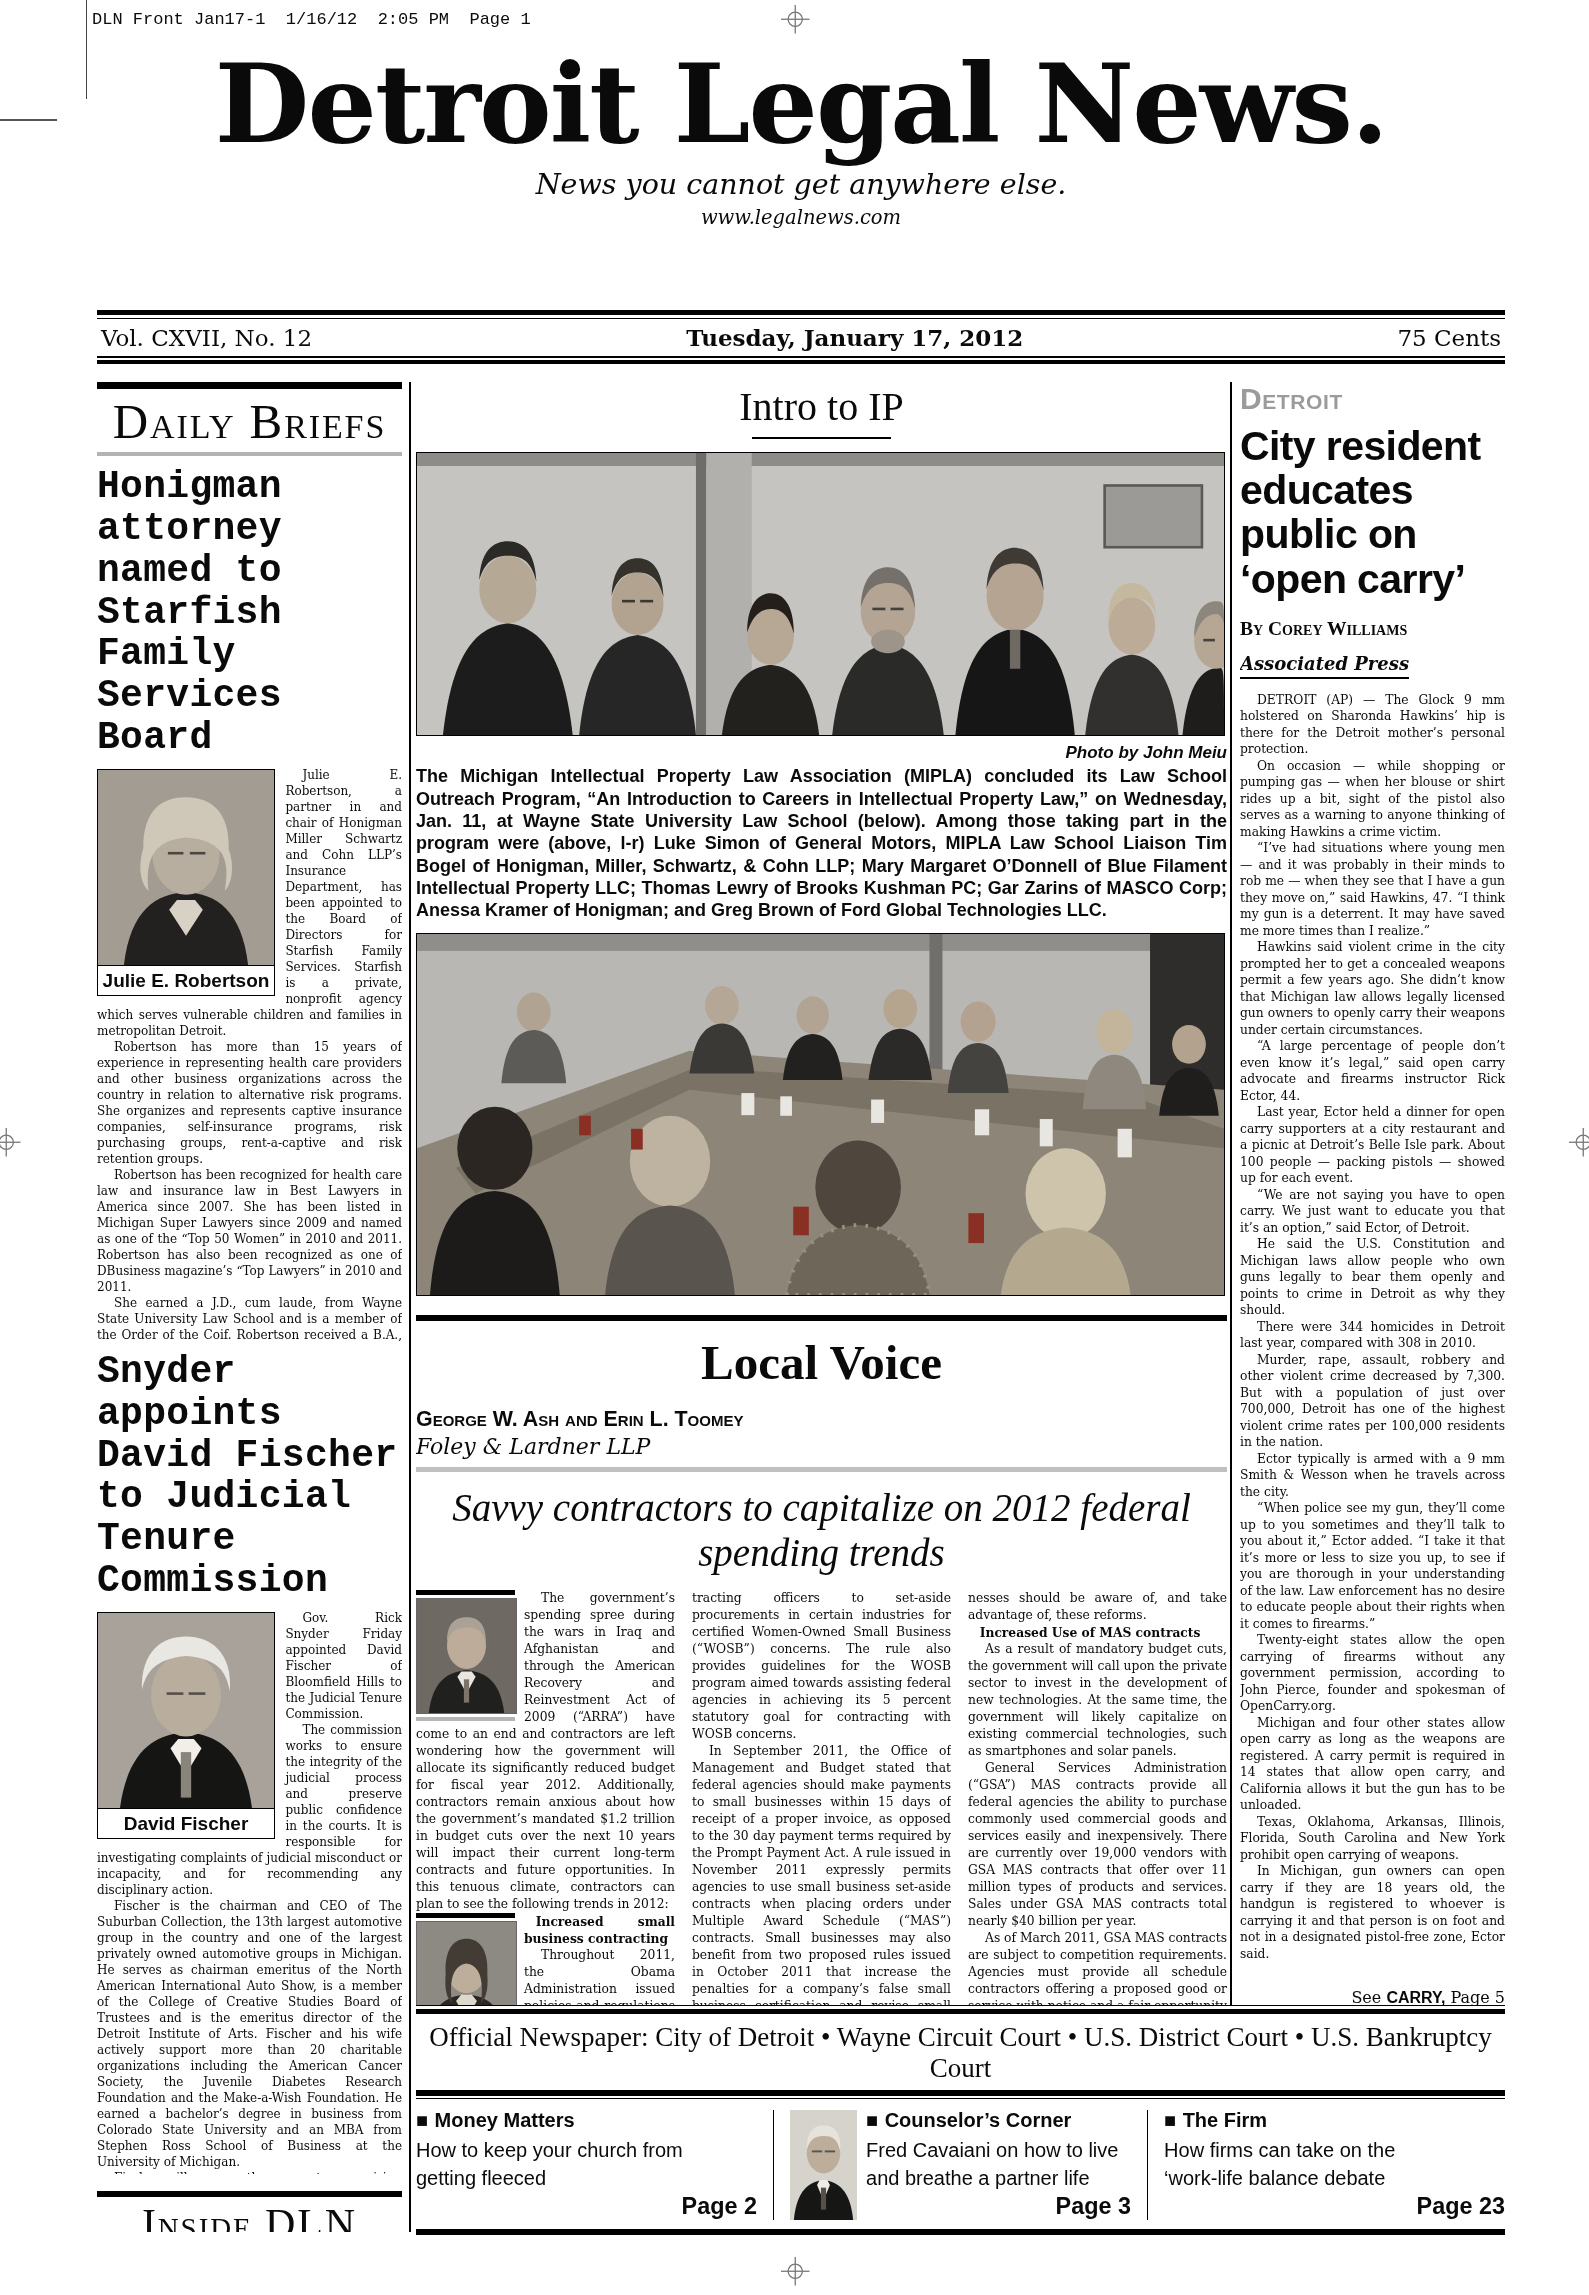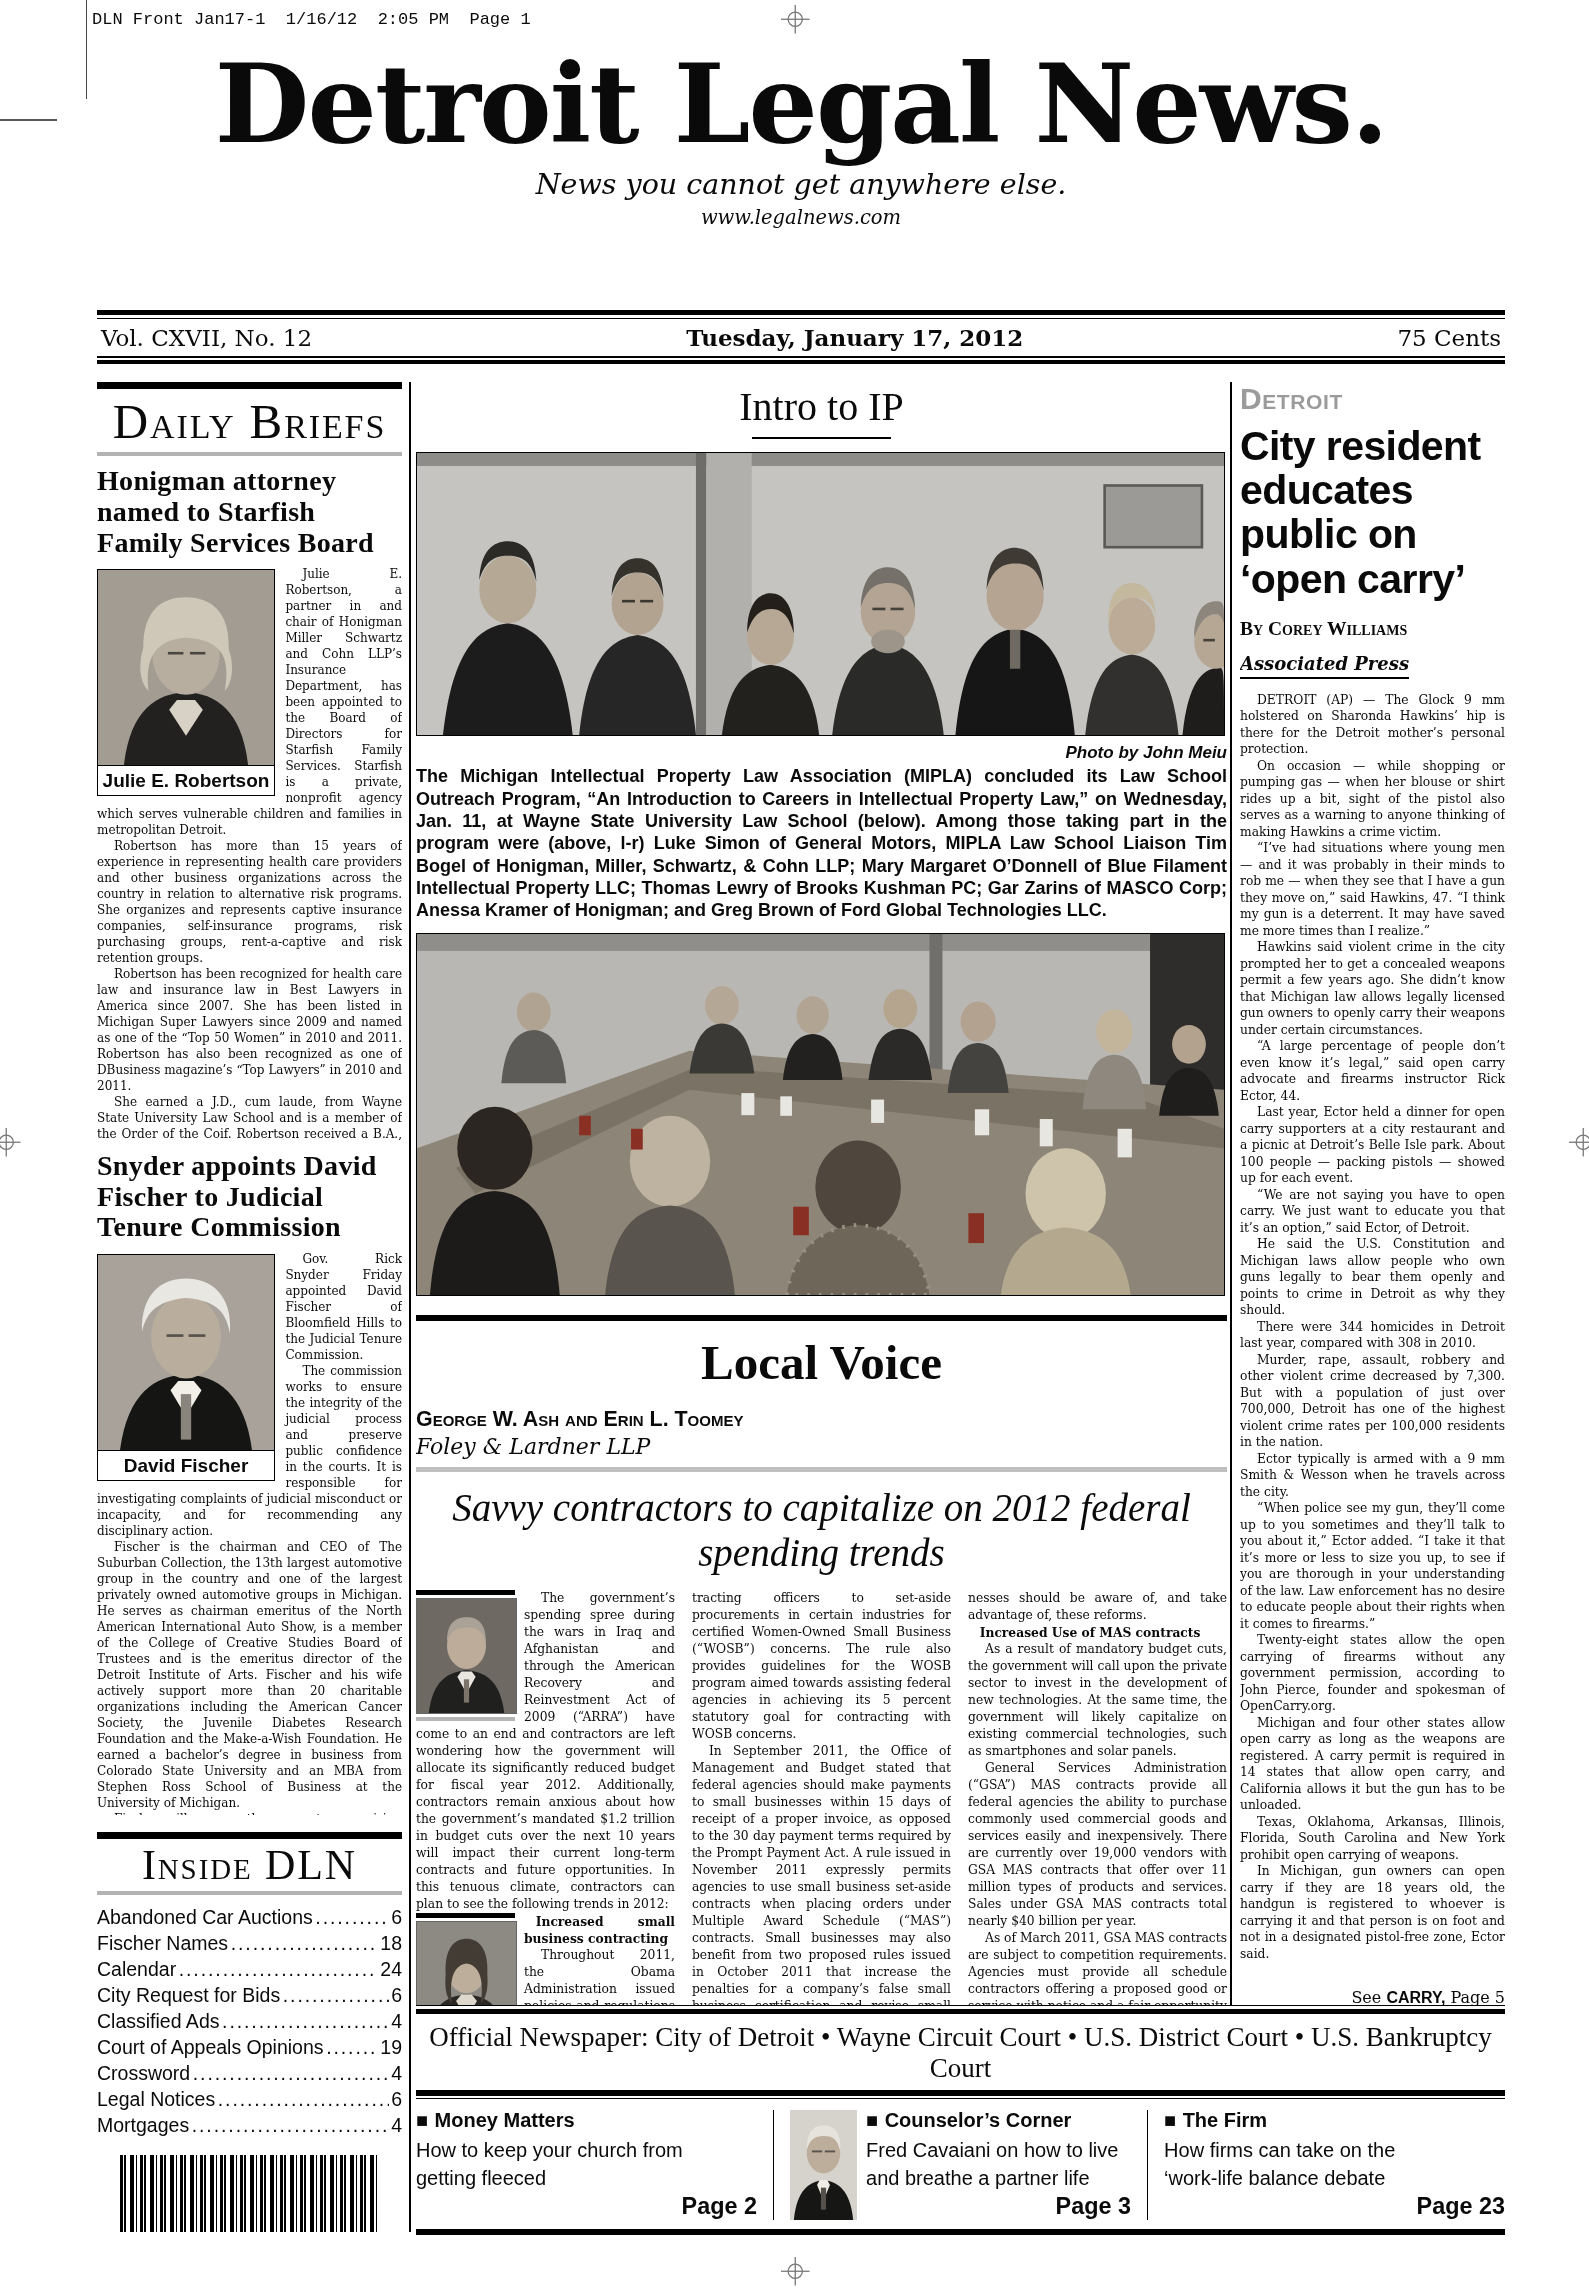--- a/index.html
+++ b/index.html
@@ -31,21 +31,21 @@
   .vrule1{position:absolute;left:312px;top:0;width:1.9px;height:1850px;background:#000;}
   .col-center{position:absolute;left:319px;top:0;width:811px;height:1623px;overflow:hidden;}
   .vrule2{position:absolute;left:1133px;top:0;width:1.9px;height:1623px;background:#000;}
   .col-right{position:absolute;left:1143px;top:0;width:265px;height:1623px;overflow:hidden;}
   .bottom-zone{position:absolute;left:319px;top:1623px;width:1089px;}
   
   .sec-bar{height:6.5px;background:#000;}
   .sec-title{font-family:"Liberation Serif",serif;font-variant:small-caps;font-weight:500;
              font-size:49px;line-height:0.98;text-align:center;margin:9px auto 6.5px;letter-spacing:1.9px;}
   .sec-rule{height:3.9px;background:#b3b3b3;}
-  .brief-head{font-family:Liberation Serif, serif;font-weight:bold;font-size:28px;line-height:1.1;
+  .brief-head{font-family:Liberation Mono, monospace;font-weight:bold;font-size:38px;line-height:1.1;
               margin:10.4px 0 7.8px;letter-spacing:0.3px;}
   .brief-body{font-size:12px;line-height:16px;text-align:justify;overflow:hidden;}
   .body-a1{max-height:574px;}
   .body-a2{max-height:564px;}
   .photo-box{float:left;width:176px;margin:2.6px 10.4px 3.9px 0;border:1.3px solid #000;background:#fff;}
   .photo-box .pimg{display:block;width:100%;height:195px;}
   .photo-box .pcap{text-align:center;font-family:Liberation Sans, sans-serif;font-weight:bold;
                    font-size:19px;line-height:1.12;padding:3.9px 1.3px;border-top:1.3px solid #000;}
   .para{margin:0;text-indent:17px;}
   .para.noindent{text-indent:0;}

